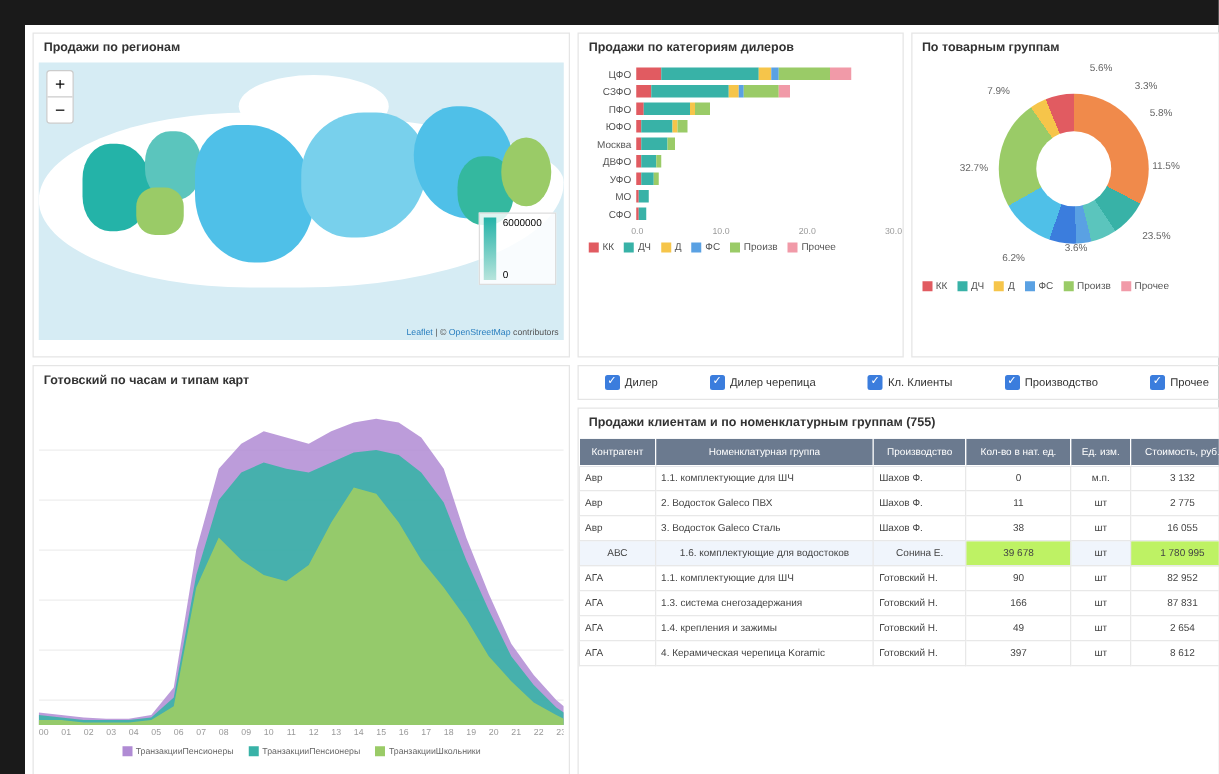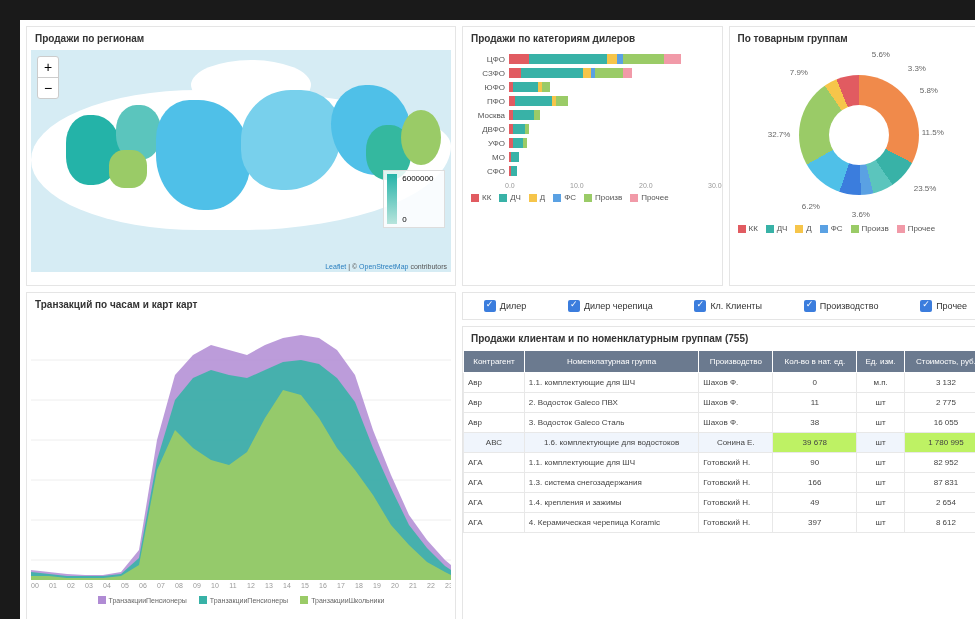--- a/index.html
+++ b/index.html
@@ -110,35 +110,35 @@
           <div class="track">
             <div class="seg" style="background: rgb(225, 91, 97); width: 6%;"></div>
             <div class="seg" style="background: rgb(56, 178, 167); width: 30%;"></div>
             <div class="seg" style="background: rgb(246, 197, 74); width: 4%;"></div>
             <div class="seg" style="background: rgb(90, 161, 227); width: 2%;"></div>
             <div class="seg" style="background: rgb(154, 203, 103); width: 14%;"></div>
             <div class="seg" style="background: rgb(241, 154, 168); width: 4%;"></div>
           </div>
         </div>
         <div class="bar-row">
+          <div class="lbl">ПФО</div>
+          <div class="track">
+            <div class="seg" style="background: rgb(225, 91, 97); width: 3%;"></div>
+            <div class="seg" style="background: rgb(56, 178, 167); width: 18%;"></div>
+            <div class="seg" style="background: rgb(246, 197, 74); width: 2%;"></div>
+            <div class="seg" style="background: rgb(154, 203, 103); width: 6%;"></div>
+          </div>
+        </div>
+        <div class="bar-row">
           <div class="lbl">ЮФО</div>
           <div class="track">
             <div class="seg" style="background: rgb(225, 91, 97); width: 2%;"></div>
             <div class="seg" style="background: rgb(56, 178, 167); width: 12%;"></div>
             <div class="seg" style="background: rgb(246, 197, 74); width: 2%;"></div>
             <div class="seg" style="background: rgb(154, 203, 103); width: 4%;"></div>
-          </div>
-        </div>
-        <div class="bar-row">
-          <div class="lbl">ПФО</div>
-          <div class="track">
-            <div class="seg" style="background: rgb(225, 91, 97); width: 3%;"></div>
-            <div class="seg" style="background: rgb(56, 178, 167); width: 18%;"></div>
-            <div class="seg" style="background: rgb(246, 197, 74); width: 2%;"></div>
-            <div class="seg" style="background: rgb(154, 203, 103); width: 6%;"></div>
           </div>
         </div>
         <div class="bar-row">
           <div class="lbl">Москва</div>
           <div class="track">
             <div class="seg" style="background: rgb(225, 91, 97); width: 2%;"></div>
             <div class="seg" style="background: rgb(56, 178, 167); width: 10%;"></div>
             <div class="seg" style="background: rgb(154, 203, 103); width: 3%;"></div>
           </div>
         </div>
@@ -211,21 +211,21 @@
     <div class="panel-title">По товарным группам</div>
     <div class="donut-wrap">
       <div class="donut" style="background: conic-gradient(#f08a4b 0 32.7%, #38b2a7 32.7% 40.6%, #5bc5bd 40.6% 46.2%, #5aa1e3 46.2% 49.5%, #3b7ddd 49.5% 55.3%, #4fc0e8 55.3% 66.8%, #9acb67 66.8% 90.3%, #f6c54a 90.3% 93.9%, #e15b61 93.9% 100%);"></div>
       <span class="pct" style="top:80px;left:-6px">32.7%</span>
       <span class="pct" style="top:18px;left:16px">7.9%</span>
       <span class="pct" style="top:0px;left:98px">5.6%</span>
       <span class="pct" style="top:14px;left:134px">3.3%</span>
       <span class="pct" style="top:36px;left:146px">5.8%</span>
       <span class="pct" style="top:78px;left:148px">11.5%</span>
       <span class="pct" style="top:134px;left:140px">23.5%</span>
-      <span class="pct" style="top:160px;left:78px">3.6%</span>
+      <span class="pct" style="top:144px;left:78px">3.6%</span>
       <span class="pct" style="top:152px;left:28px">6.2%</span>
     </div>
     <div class="legend" id="legend2">
         <div class="item">
           <span class="sw" style="background: rgb(225, 91, 97);"></span>
           <span>КК</span>
         </div>
         <div class="item">
           <span class="sw" style="background: rgb(56, 178, 167);"></span>
           <span>ДЧ</span>
@@ -243,21 +243,21 @@
           <span>Произв</span>
         </div>
         <div class="item">
           <span class="sw" style="background: rgb(241, 154, 168);"></span>
           <span>Прочее</span>
         </div>
       </div>
   </div>
 
   <div class="panel area-panel">
-    <div class="panel-title">Транзакций по часам и карт карт</div>
+    <div class="panel-title">Готовский по часам и типам карт</div>
     <div class="area-svg-wrap">
       <svg viewBox="0 0 420 270" width="100%" height="270">
         <g stroke="#eee" stroke-width="1">
           <line x1="0" y1="40" x2="420" y2="40"></line>
             <line x1="0" y1="80" x2="420" y2="80"></line>
           <line x1="0" y1="120" x2="420" y2="120"></line>
             <line x1="0" y1="160" x2="420" y2="160"></line>
           <line x1="0" y1="200" x2="420" y2="200"></line>
             <line x1="0" y1="240" x2="420" y2="240"></line>
         </g>

